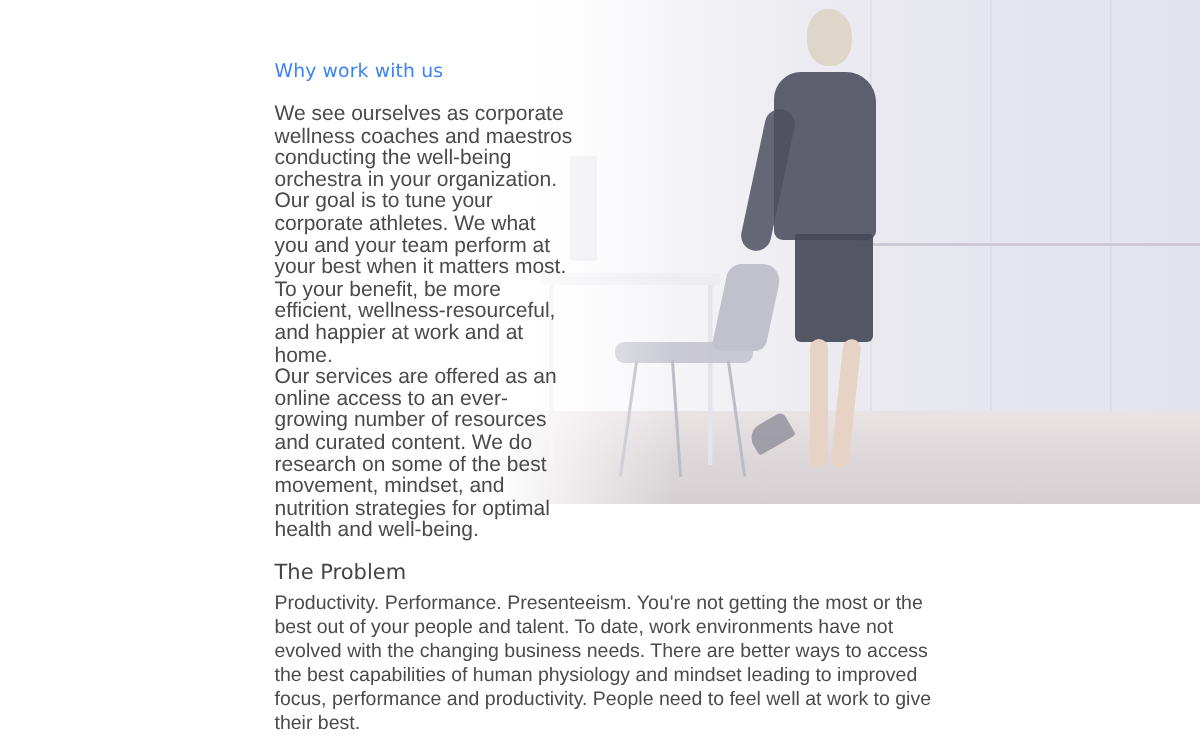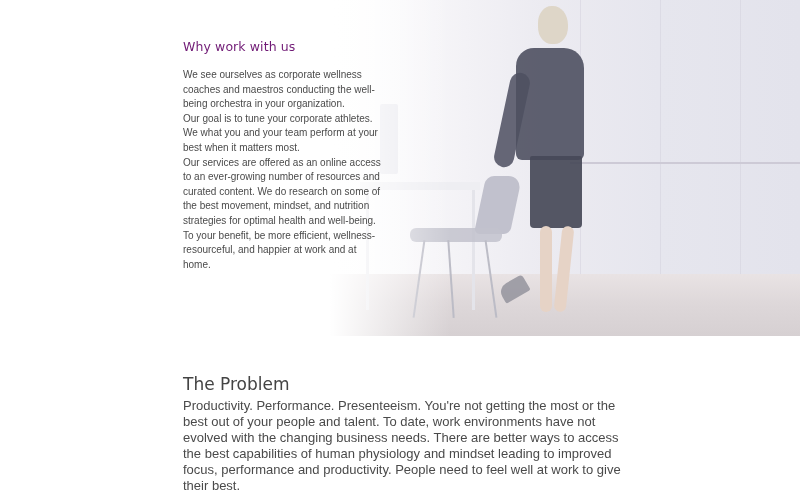--- a/index.html
+++ b/index.html
@@ -63,41 +63,41 @@
     .why {
       position: absolute;
       left: 183px; top: 39px;
       width: 200px;
       z-index: 10;
     }
     .why h2 {
       font-family: "DejaVu Sans", sans-serif;
       font-weight: normal;
       font-size: 12.5px;
-      color: #701a75;
+      color: #3b82f6;
       letter-spacing: 0.1px;
       margin-bottom: 14px;
     }
     .why .body {
-      font-size: 10px;
+      font-size: 14px;
       line-height: 14.6px;
       color: #4a4a4a;
     }
     .why .body p { margin: 0; }
 
     
     .problem {
       position: absolute;
       left: 183px; top: 374px;
       width: 440px;
     }
     .problem h2 {
       font-family: "DejaVu Sans", sans-serif;
       font-weight: normal;
-      font-size: 17px;
+      font-size: 14px;
       color: #444444;
       margin-bottom: 4px;
     }
     .problem p {
       font-size: 13px;
       line-height: 16px;
       color: #4a4a4a;
       margin-bottom: 3px;
     }
   </style>
@@ -134,22 +134,22 @@
       <div class="woman-leg" style="left:228px; transform:rotate(6deg)"></div>
 
       <div class="fade-left"></div>
     </div>
 
     <div class="why">
       <h2>Why work with us</h2>
       <div class="body">
         <p>We see ourselves as corporate wellness coaches and maestros conducting the well-being orchestra in your organization.</p>
         <p>Our goal is to tune your corporate athletes. We what you and your team perform at your best when it matters most.</p>
+        <p>To your benefit, be more efficient, wellness-resourceful, and happier at work and at home.</p>
         <p>Our services are offered as an online access to an ever-growing number of resources and curated content. We do research on some of the best movement, mindset, and nutrition strategies for optimal health and well-being.</p>
-        <p>To your benefit, be more efficient, wellness-resourceful, and happier at work and at home.</p>
       </div>
     </div>
   </section>
 
   <section class="problem">
     <h2>The Problem</h2>
     <p>Productivity. Performance. Presenteeism. You're not getting the most or the best out of your people and talent. To date, work environments have not evolved with the changing business needs. There are better ways to access the best capabilities of human physiology and mindset leading to improved focus, performance and productivity. People need to feel well at work to give their best.</p>
   </section>
 
 </div>

